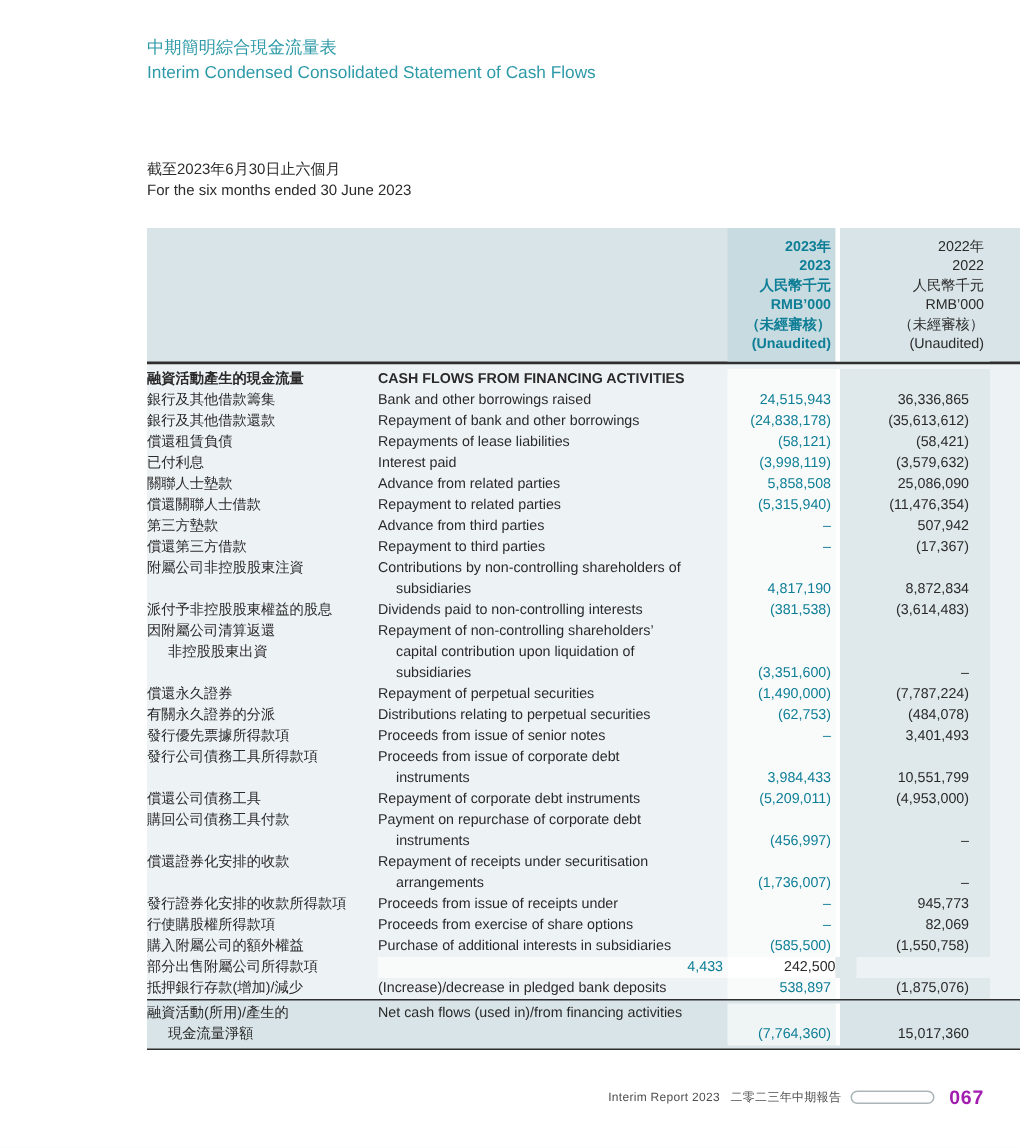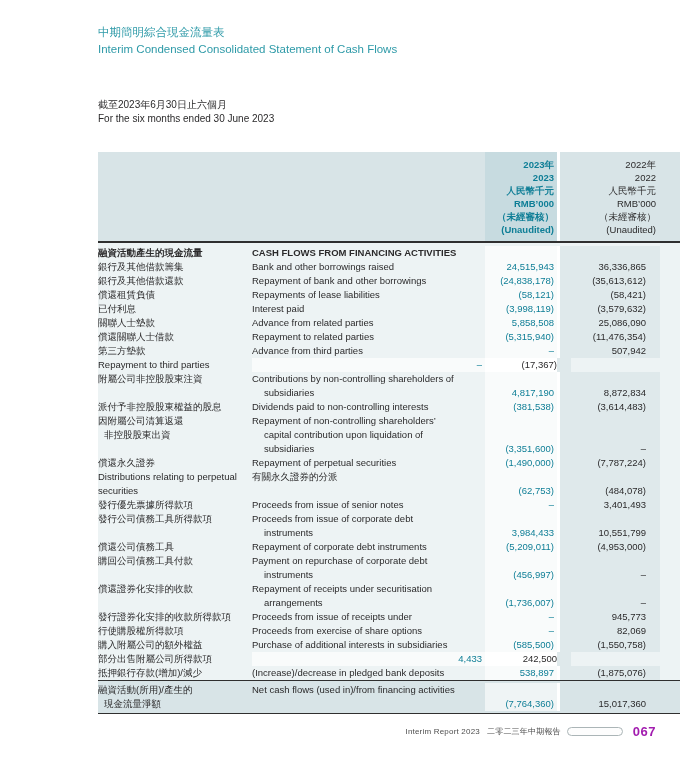--- a/index.html
+++ b/index.html
@@ -5,37 +5,37 @@
   * { margin:0; padding:0; box-sizing:border-box; }
   html,body { background:#ffffff; }
   .page {
     position:relative; width:680px; height:765px; background:#ffffff;
     font-family:"Liberation Sans","DejaVu Sans",sans-serif; color:#2b2a2b;
     overflow:hidden;
   }
   .doc-title { position:absolute; left:98px; top:24px; }
   .doc-title .zh { color:#2e9aa8; font-size:11.5px; line-height:17px; }
   .doc-title .en { color:#2e9aa8; font-size:11.5px; line-height:17px; }
-  .period { position:absolute; left:98px; top:98px; font-size:10px; line-height:14px; color:#2b2a2b; }
+  .period { position:absolute; left:98px; top:107px; font-size:10px; line-height:14px; color:#2b2a2b; }
 
   .cf-table { position:absolute; left:98px; top:152px; width:656px; }
   .grid-cols { display:grid; grid-template-columns:154px 233px 72px 3px 100px; }
 
   
   .t-head { background:#d8e4e7; border-bottom:2px solid #2f2f2f; }
   .t-head .hcell { padding-top:6px; padding-bottom:5px; font-size:9.5px; line-height:13px; text-align:right; }
   .t-head .c23 { background:#c7dbe0; color:#0e7e96; font-weight:bold; padding-right:3px; }
   .t-head .cgap { background:#ffffff; }
   .t-head .c22 { background:#d8e4e7; color:#2b2a2b; padding-right:4px; }
 
   
   .t-body { background:#edf3f4; padding-top:3px; }
   .t-row { display:grid; grid-template-columns:154px 233px 72px 3px 100px; }
   .cell { font-size:9.5px; line-height:14px; }
-  .cell .cont { padding-left:6px; }
+  .cell .cont { padding-left:14px; }
   .cell.en .cont { padding-left:12px; }
   .t-row.bold .cell.zh, .t-row.bold .cell.en { font-weight:bold; }
   .val { display:flex; align-items:flex-end; justify-content:flex-end; }
   .v23 { background:#f9fbfb; color:#0e7e96; font-weight:normal; padding-right:3px; }
   .gapc { background:#ffffff; }
   .v22 { background:#dfe9eb; color:#2b2a2b; padding-right:14px; }
 
   
   .t-total { background:#d8e4e7; border-top:1.5px solid #2f2f2f; border-bottom:1.5px solid #2f2f2f; padding:2px 0; }
   .t-total .v23 { background:#eff4f5; }
@@ -168,20 +168,23 @@
             <div>第三方墊款</div>
           </div>
           <div class="cell en">
             <div>Advance from third parties</div>
           </div>
           <div class="cell val v23">–</div>
           <div class="cell gapc"></div>
           <div class="cell val v22">507,942</div>
         </div>
         <div class="t-row">
+          <div class="cell zh">
+            <div>償還第三方借款</div>
+          </div>
           <div class="cell en">
             <div>Repayment to third parties</div>
           </div>
           <div class="cell val v23">–</div>
           <div class="cell gapc"></div>
           <div class="cell val v22">(17,367)</div>
         </div>
         <div class="t-row">
           <div class="cell zh">
             <div>附屬公司非控股股東注資</div>
@@ -224,25 +227,25 @@
             <div>償還永久證券</div>
           </div>
           <div class="cell en">
             <div>Repayment of perpetual securities</div>
           </div>
           <div class="cell val v23">(1,490,000)</div>
           <div class="cell gapc"></div>
           <div class="cell val v22">(7,787,224)</div>
         </div>
         <div class="t-row">
+          <div class="cell zh">
+            <div>有關永久證券的分派</div>
+          </div>
           <div class="cell en">
             <div>Distributions relating to perpetual securities</div>
-          </div>
-          <div class="cell zh">
-            <div>有關永久證券的分派</div>
           </div>
           <div class="cell val v23">(62,753)</div>
           <div class="cell gapc"></div>
           <div class="cell val v22">(484,078)</div>
         </div>
         <div class="t-row">
           <div class="cell zh">
             <div>發行優先票據所得款項</div>
           </div>
           <div class="cell en">

